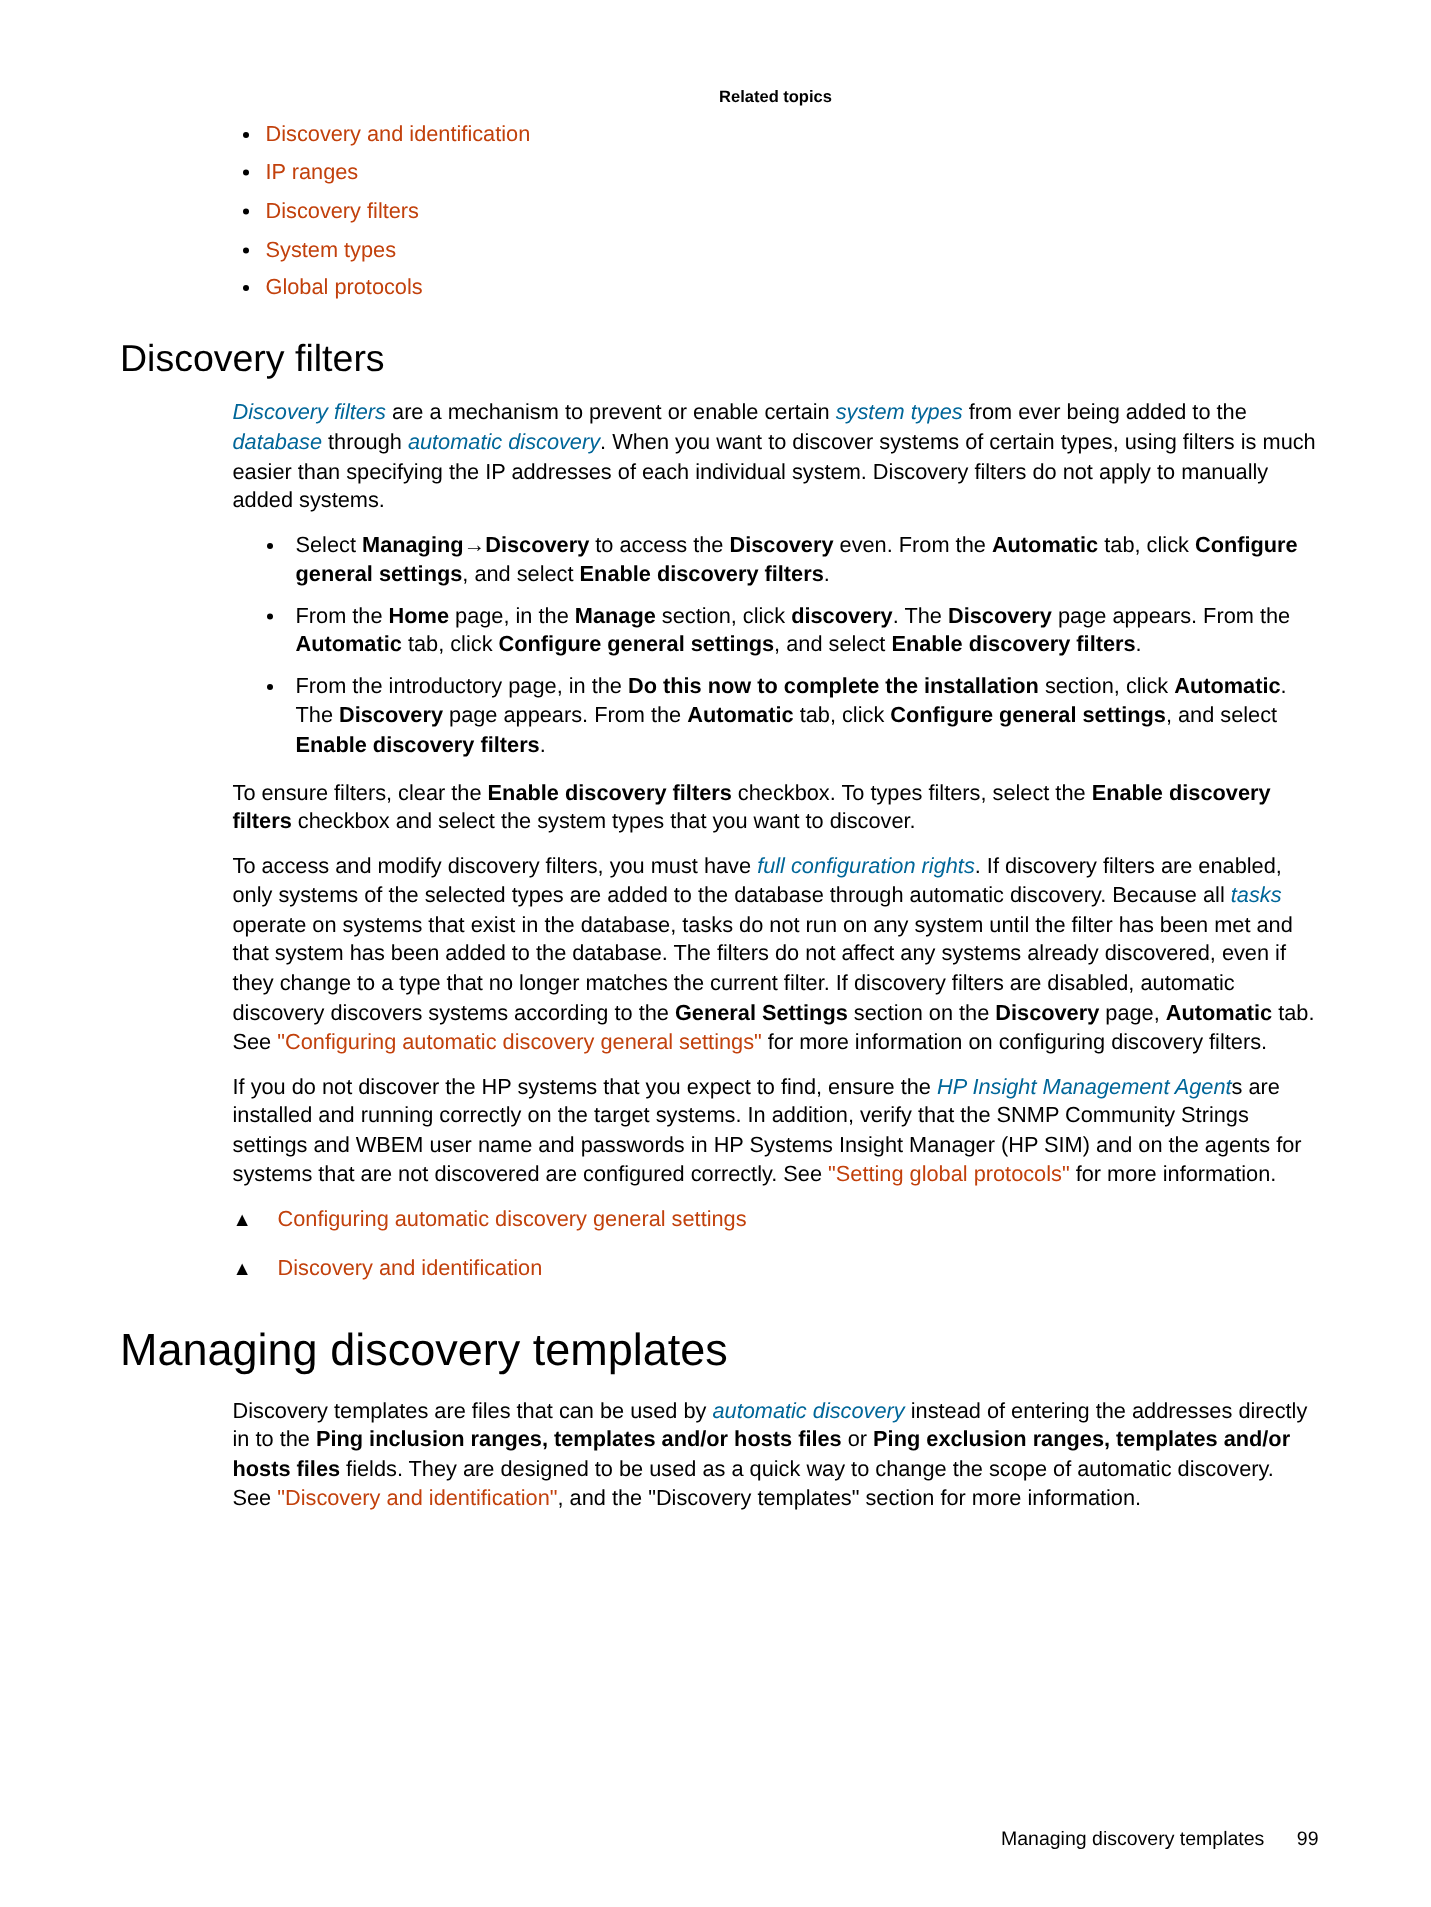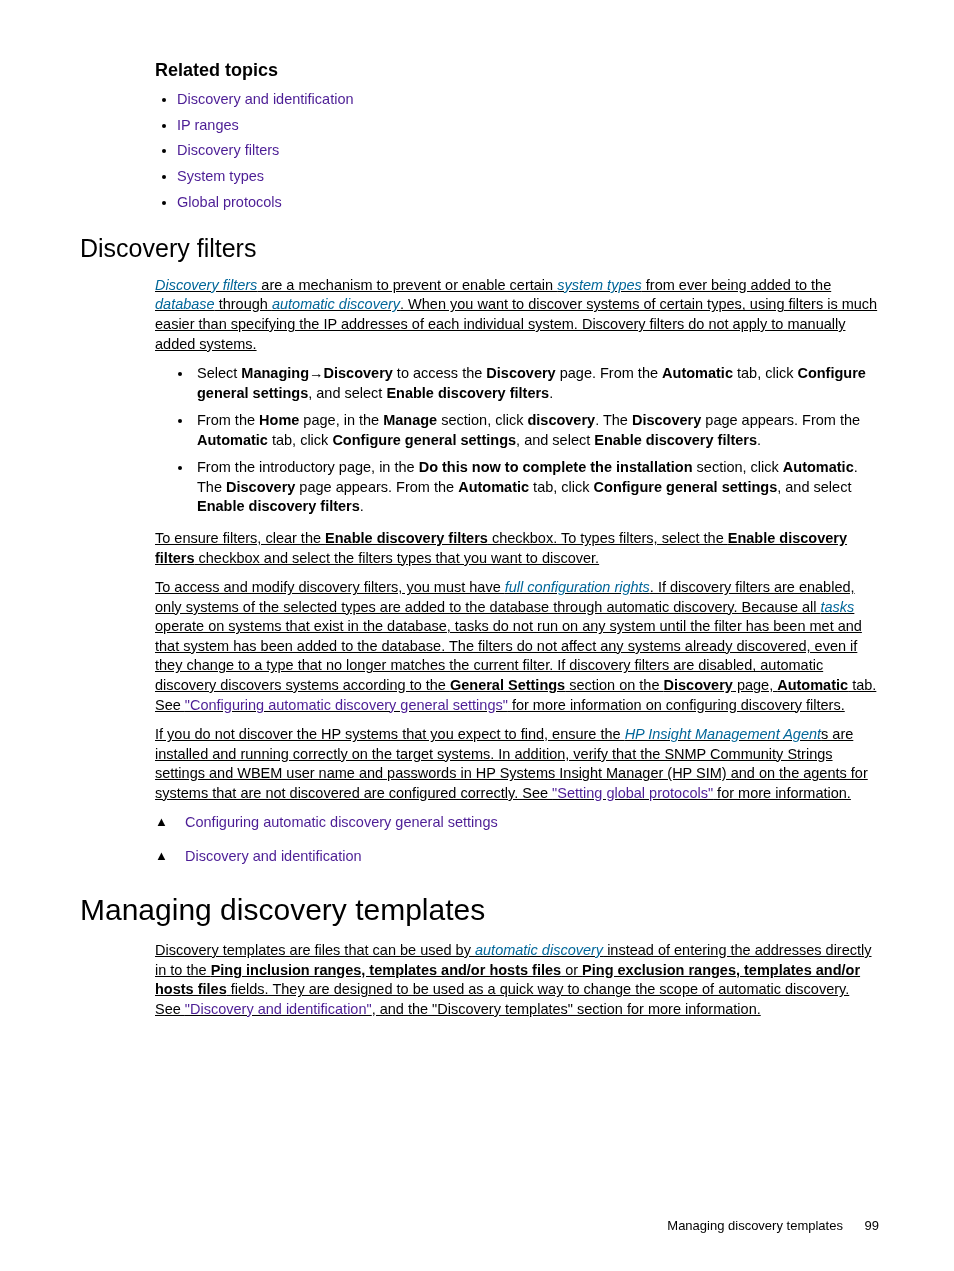--- a/index.html
+++ b/index.html
@@ -19,33 +19,34 @@
     width: 954px;
     height: 1271px;
     box-sizing: border-box;
     padding: 58px 75px 0 80px;
   }
   .indent {
     margin-left: 75px;
   }
   .rel-head {
     font-weight: bold;
-    font-size: 18px;
+    font-size: 11px;
     margin: 0 0 8px 0;
+    text-align: center;
   }
   ul.topics {
     list-style: disc;
     margin: 0 0 14px 0;
     padding-left: 22px;
   }
   ul.topics li {
     margin: 6px 0;
   }
   .link {
-    color: #4c1d95;
+    color: #c2410c;
     cursor: pointer;
   }
   .ital {
     font-style: italic;
     color: #006699;
   }
   h2 {
     font-family: Arial, Helvetica, sans-serif;
     font-weight: 300;
     font-size: 25px;
@@ -54,21 +55,20 @@
   }
   h1 {
     font-family: Arial, Helvetica, sans-serif;
     font-weight: 300;
     font-size: 30px;
     margin: 24px 0 10px 0;
     color: #000;
   }
   p.body {
     margin: 10px 0;
-    text-decoration: underline;
   }
   ul.body-list {
     list-style: disc;
     padding-left: 38px;
     margin: 8px 0 12px 0;
   }
   ul.body-list li {
     margin: 8px 0;
     padding-left: 4px;
   }
@@ -117,32 +117,32 @@
 
   <h2>Discovery filters</h2>
 
   <div class="indent">
     <p class="body">
       <span class="ital">Discovery filters</span><span> are a mechanism to prevent or enable certain </span><span class="ital">system types</span><span> from ever being added to the </span><span class="ital">database</span><span> through </span><span class="ital">automatic discovery</span><span>. When you want to discover systems of certain types, using filters is much easier than specifying the IP addresses of each individual system. Discovery filters do not apply to manually added systems.</span>
     </p>
 
     <ul class="body-list">
       <li>
-        <span>Select </span><span class="b">Managing</span><span>→</span><span class="b">Discovery</span><span> to access the </span><span class="b">Discovery</span><span> page. From the </span><span class="b">Automatic</span><span> tab, click </span><span class="b">Configure general settings</span><span>, and select </span><span class="b">Enable discovery filters</span><span>.</span>
+        <span>Select </span><span class="b">Managing</span><span>→</span><span class="b">Discovery</span><span> to access the </span><span class="b">Discovery</span><span> even. From the </span><span class="b">Automatic</span><span> tab, click </span><span class="b">Configure general settings</span><span>, and select </span><span class="b">Enable discovery filters</span><span>.</span>
       </li>
       <li>
         <span>From the </span><span class="b">Home</span><span> page, in the </span><span class="b">Manage</span><span> section, click </span><span class="b">discovery</span><span>. The </span><span class="b">Discovery</span><span> page appears. From the </span><span class="b">Automatic</span><span> tab, click </span><span class="b">Configure general settings</span><span>, and select </span><span class="b">Enable discovery filters</span><span>.</span>
       </li>
       <li>
         <span>From the introductory page, in the </span><span class="b">Do this now to complete the installation</span><span> section, click </span><span class="b">Automatic</span><span>. The </span><span class="b">Discovery</span><span> page appears. From the </span><span class="b">Automatic</span><span> tab, click </span><span class="b">Configure general settings</span><span>, and select </span><span class="b">Enable discovery filters</span><span>.</span>
       </li>
     </ul>
 
     <p class="body">
-      <span>To ensure filters, clear the </span><span class="b">Enable discovery filters</span><span> checkbox. To types filters, select the </span><span class="b">Enable discovery filters</span><span> checkbox and select the filters types that you want to discover.</span>
+      <span>To ensure filters, clear the </span><span class="b">Enable discovery filters</span><span> checkbox. To types filters, select the </span><span class="b">Enable discovery filters</span><span> checkbox and select the system types that you want to discover.</span>
     </p>
 
     <p class="body">
       <span>To access and modify discovery filters, you must have </span><span class="ital">full configuration rights</span><span>. If discovery filters are enabled, only systems of the selected types are added to the database through automatic discovery. Because all </span><span class="ital">tasks</span><span> operate on systems that exist in the database, tasks do not run on any system until the filter has been met and that system has been added to the database. The filters do not affect any systems already discovered, even if they change to a type that no longer matches the current filter. If discovery filters are disabled, automatic discovery discovers systems according to the </span><span class="b">General Settings</span><span> section on the </span><span class="b">Discovery</span><span> page, </span><span class="b">Automatic</span><span> tab. See </span><span class="link">"Configuring automatic discovery general settings"</span><span> for more information on configuring discovery filters.</span>
     </p>
 
     <p class="body">
       <span>If you do not discover the HP systems that you expect to find, ensure the </span><span class="ital">HP Insight Management Agent</span><span>s are installed and running correctly on the target systems. In addition, verify that the SNMP Community Strings settings and WBEM user name and passwords in HP Systems Insight Manager (HP SIM) and on the agents for systems that are not discovered are configured correctly. See </span><span class="link">"Setting global protocols"</span><span> for more information.</span>
     </p>
 

